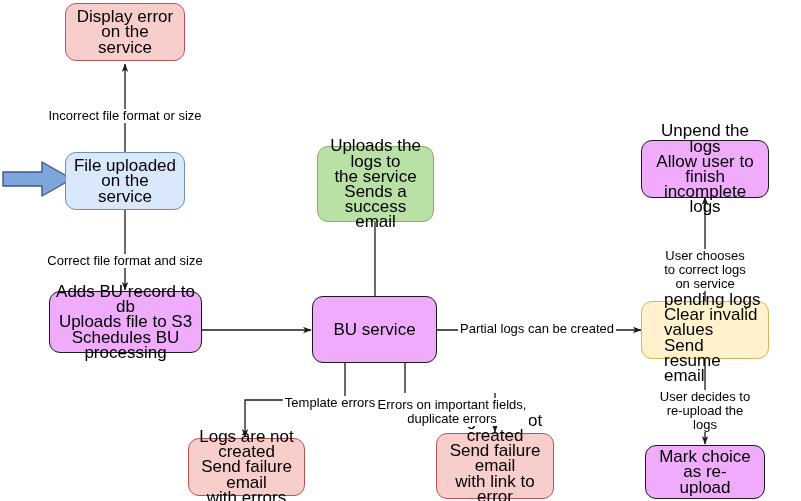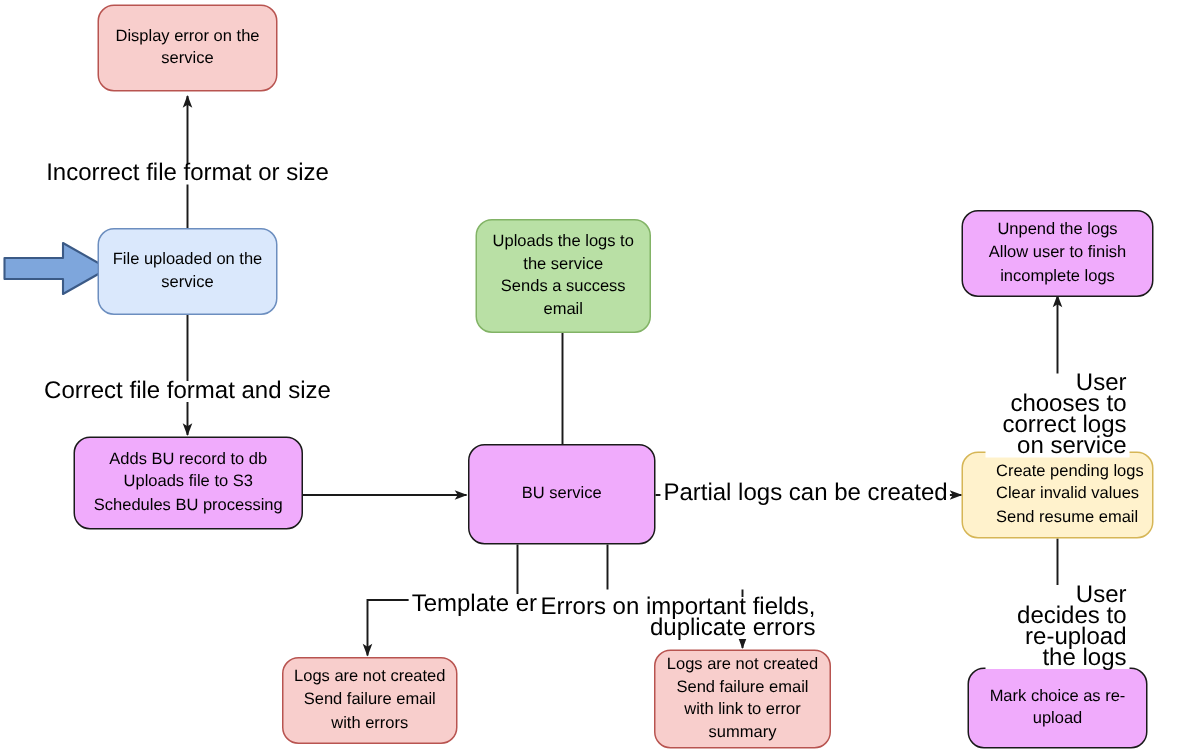--- a/index.html
+++ b/index.html
@@ -15,42 +15,42 @@
 
   .node{
     position:absolute;
     box-sizing:border-box;
     border:1.4px solid #1a1a1a;
     border-radius:11px;
     display:flex;
     align-items:center;
     justify-content:center;
     text-align:center;
-    font-size:11px;
+    font-size:17px;
     line-height:15.2px;
     color:#000000;
     padding:2px 4px;
     background:#ffffff;
     white-space:pre-line;
   }
   .node.left-text{ justify-content:flex-start; text-align:left; padding-left:22px; }
 
   .fill-pink{background:#f8cecc;border-color:#b85450;}
   .fill-blue{background:#dae8fc;border-color:#6c8ebf;}
   .fill-green{background:#b9e0a5;border-color:#82b366;}
   .fill-yellow{background:#fff2cc;border-color:#d6b656;}
   .fill-white{background:#f0abfc;border-color:#1a1a1a;}
 
   .edge-label{
     position:absolute;
-    font-size:16px;
+    font-size:13px;
     line-height:14px;
     color:#000000;
     background:#ffffff;
-    text-align:right;
+    text-align:center;
     white-space:pre-line;
     padding:0 2px;
   }
   .edge-label.c{transform:translateX(-50%);}
 
   .block-arrow{position:absolute;}
 </style>
 </head>
 <body>
 

